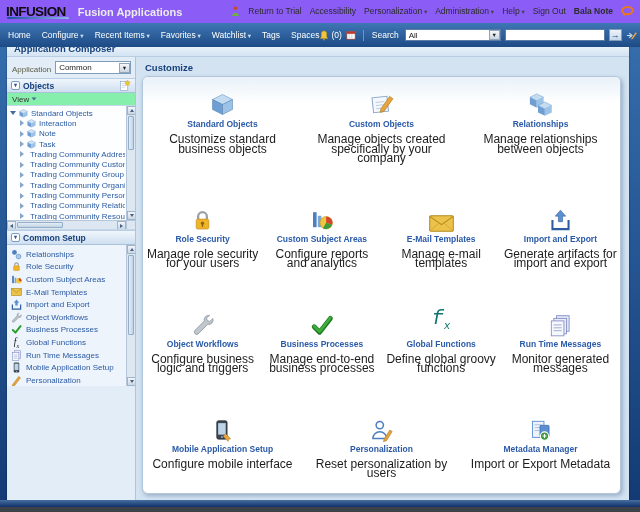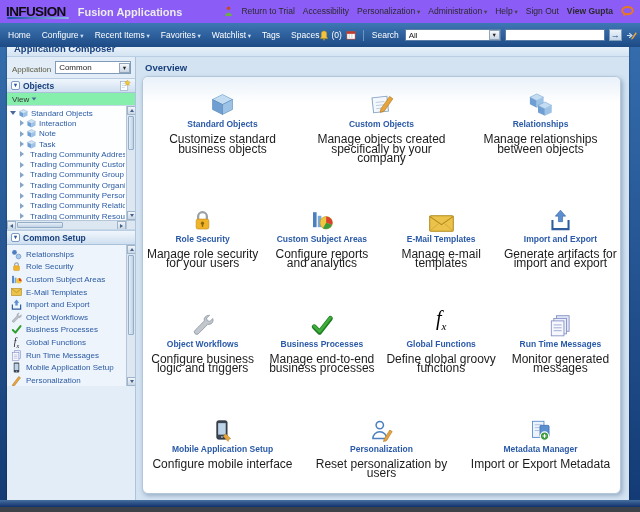--- a/index.html
+++ b/index.html
@@ -76,21 +76,21 @@
 .white-panel{position:absolute;top:19px;left:6px;right:8px;bottom:6px;background:#fff;border:1px solid #b3c7da;border-radius:6px;box-shadow:1.5px 2px 4px rgba(50,80,120,.35);overflow:hidden}
 .white-panel::before{content:"";position:absolute;top:0;left:0;right:0;height:26px;background:linear-gradient(#e9f1f9,#fff)}
 .tiles{position:relative;padding-top:13px}
 .tile-row{display:flex;justify-content:space-around;margin-bottom:0}
 .tile-row+.tile-row{margin-top:41px}
 .tile{display:flex;flex-direction:column;align-items:center;text-align:center;cursor:pointer}
 .w3 .tile{width:152px}.w4 .tile{width:116px}
 .ti{height:27px;display:flex;align-items:flex-end;justify-content:center;margin-bottom:2px}
 .tt{color:#2a5aa8;font-size:8.5px;font-weight:bold}
 .td{color:#1c1c1c;font-size:12px;margin-top:6px;line-height:9.5px}
-.fx-big{font-family:Liberation Serif, serif;font-style:italic;font-size:20px;color:#000000;line-height:22px}
+.fx-big{font-family:Liberation Mono, monospace;font-style:italic;font-size:20px;color:#0f766e;line-height:22px}
 .fx-big sub{font-size:11px}
 .fx-mini{font-family:"Liberation Serif",serif;font-style:italic;font-size:9.5px;color:#111;width:11px;text-align:center}
 .fx-mini sub{font-size:6px}
 
 
 .bottom-navy{position:absolute;top:500px;left:0;width:640px;height:7px;background:linear-gradient(#466f9e,#10306b)}
 .bottom-gray{position:absolute;top:507px;left:0;width:640px;height:5px;background:#3d4248}
 </style>
 </head>
 <body>
@@ -104,21 +104,21 @@
           <circle cx="4.5" cy="2.2" r="1.8" fill="#c94a28"></circle>
           <path d="M1 10 C2 5.6 7 5.6 8 10 Z" fill="#6fae44"></path>
         </svg>
       </span>
     <span class="lnk">Return to Trial</span>
     <span class="lnk">Accessibility</span>
     <span class="lnk c">Personalization</span>
     <span class="lnk c">Administration</span>
     <span class="lnk c">Help</span>
     <span class="lnk">Sign Out</span>
-    <span class="user">View Gupta</span>
+    <span class="user">Bala Note</span>
     <span>
         <svg width="13" height="11" viewBox="0 0 13 11">
           <ellipse cx="6.5" cy="4.6" rx="5.3" ry="3.6" fill="none" stroke="#e8791e" stroke-width="2"></ellipse>
           <path d="M3.2 7.6 L2 10.4 L6 8.3 Z" fill="#e8791e"></path>
         </svg>
       </span>
   </div>
 </div>
 
 <div class="navbar">
@@ -411,21 +411,21 @@
               <span class="sbb" style="margin-top:auto">
                 <i class="i-dn"></i>
               </span>
             </div>
         </div>
 
         <div class="side-fill"></div>
       </div>
 
       <div class="main">
-        <div class="ov-title">Overview</div>
+        <div class="ov-title">Customize</div>
         <div class="white-panel">
           <div class="tiles">
 
             <div class="tile-row w3">
               <div class="tile">
                 <div class="ti">
                     <svg width="25" height="25" viewBox="0 0 20 20">
                       <polygon points="10,2 18,6 10,10 2,6" fill="#c3dcf2" stroke="#6d9bc8" stroke-width="0.5"></polygon>
                       <polygon points="2,6 10,10 10,18 2,14" fill="#6f9fd2" stroke="#4a7ab0" stroke-width="0.4"></polygon>
                       <polygon points="18,6 10,10 10,18 18,14" fill="#9cc2e6" stroke="#4a7ab0" stroke-width="0.4"></polygon>

